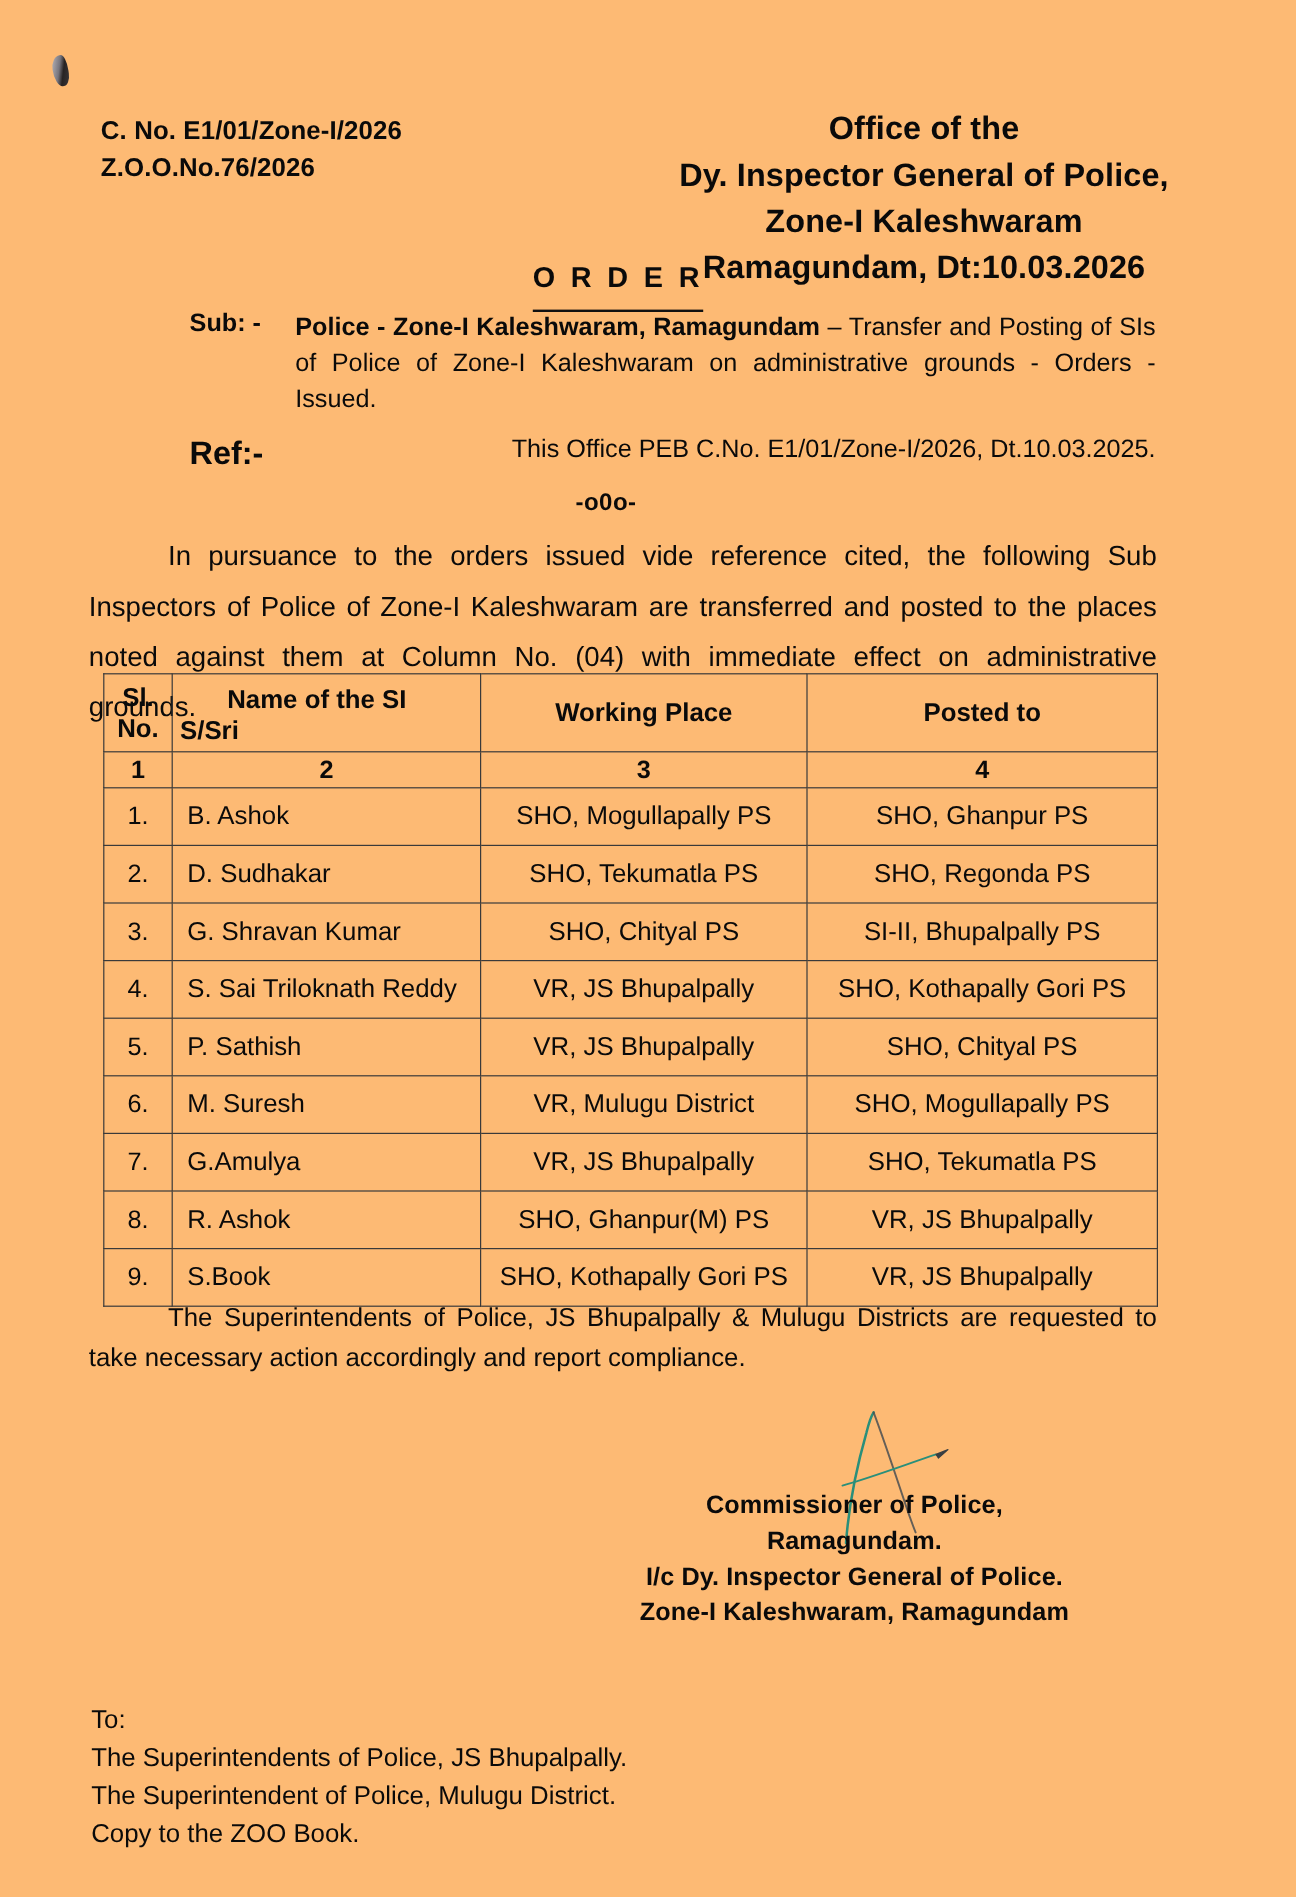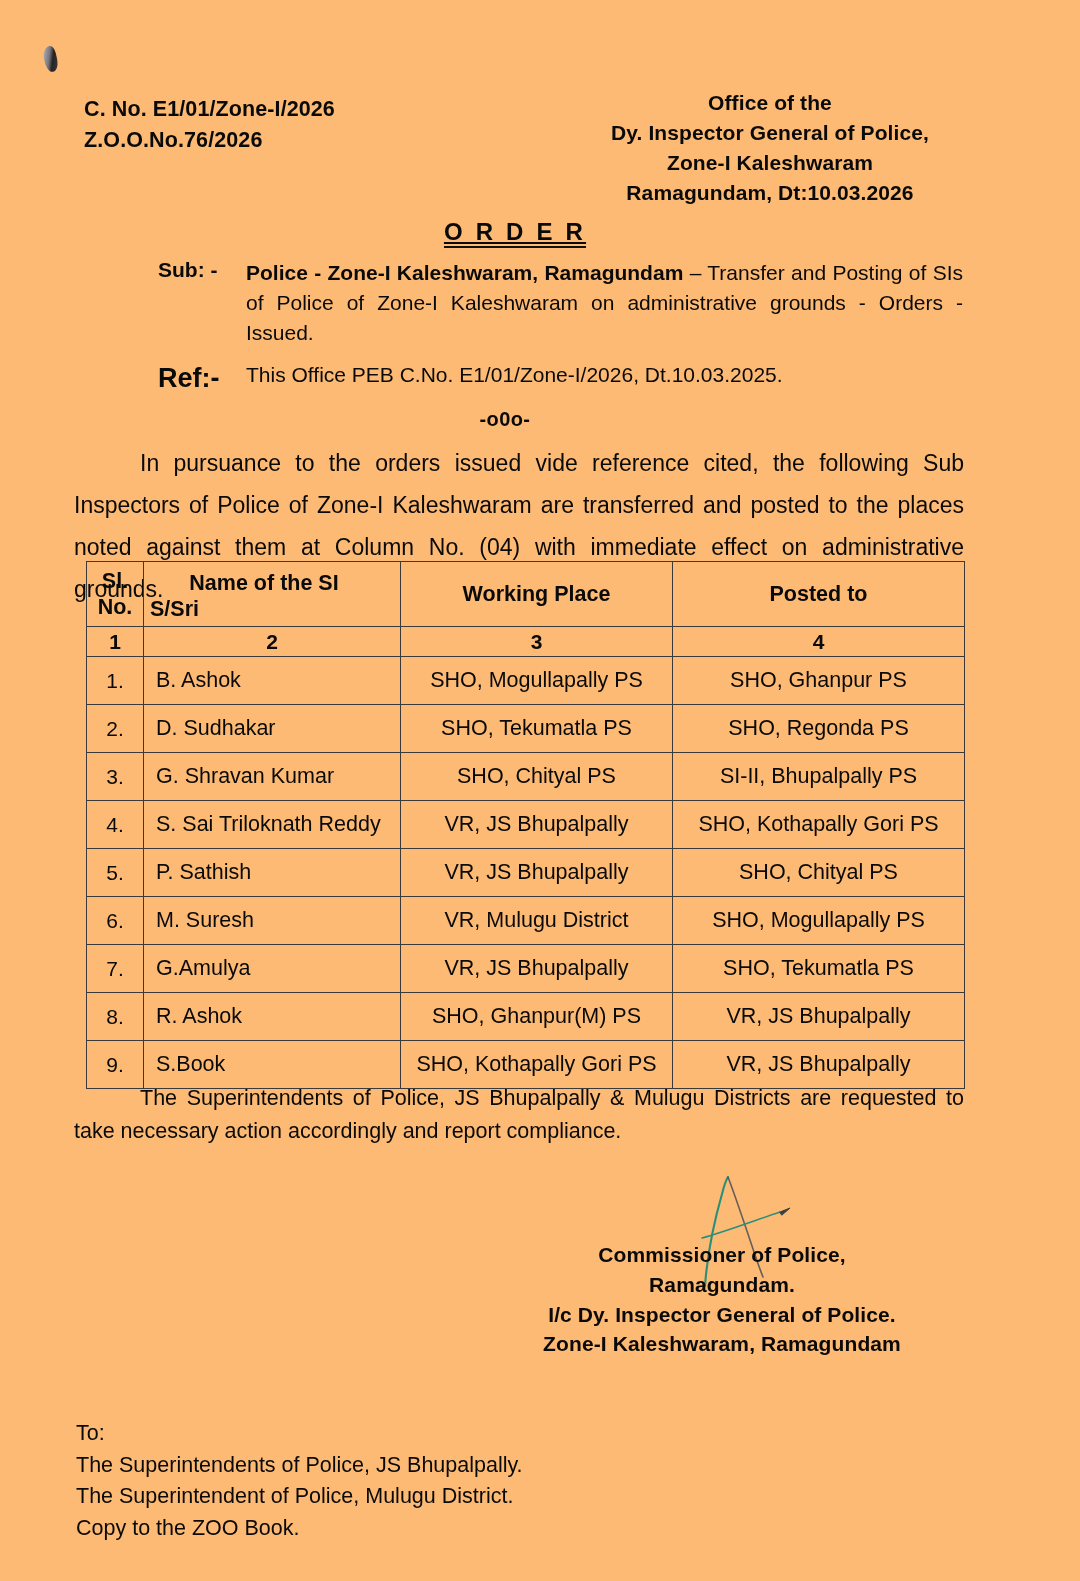--- a/index.html
+++ b/index.html
@@ -42,41 +42,40 @@
     font-weight: bold;
     line-height: 1.42;
     letter-spacing: .1px;
   }
   .office-block {
     position: absolute;
     left: 560px;
     top: 88px;
     width: 420px;
     text-align: center;
-    font-size: 21px;
+    font-size: 27px;
     font-weight: bold;
     line-height: 1.43;
     letter-spacing: .1px;
   }
 
   
   .order-title {
     position: absolute;
     left: 0;
     top: 218px;
     width: 1030px;
     text-align: center;
     font-size: 24px;
     font-weight: bold;
     letter-spacing: 3.2px;
   }
   .order-title span {
     border-bottom: 2.4px solid #111;
-    padding-bottom: 1px;
-    text-decoration: underline;
+    padding-bottom: 13px;
   }
 
   
   .sub-row {
     position: absolute;
     left: 158px;
     top: 258px;
     width: 805px;
   }
   .sub-label {
@@ -105,20 +104,21 @@
   .ref-label {
     position: absolute;
     left: 0;
     top: 0;
     font-size: 27px;
     font-weight: bold;
   }
   .ref-body {
     margin-left: 88px;
     font-size: 21px;
+    text-align: right;
   }
 
   
   .oOo {
     position: absolute;
     left: 0;
     top: 408px;
     width: 1010px;
     text-align: center;
     font-size: 20px;
@@ -202,21 +202,21 @@
     font-size: 21.5px;
     line-height: 1.52;
     text-align: justify;
     text-justify: inter-word;
     text-indent: 66px;
   }
 
   
   .sig-block {
     position: absolute;
-    left: 482px;
+    left: 472px;
     top: 1240px;
     width: 480px;
     text-align: center;
     font-size: 21px;
     font-weight: bold;
     line-height: 1.42;
     letter-spacing: .1px;
   }
   .sig-mark {
     position: absolute;

